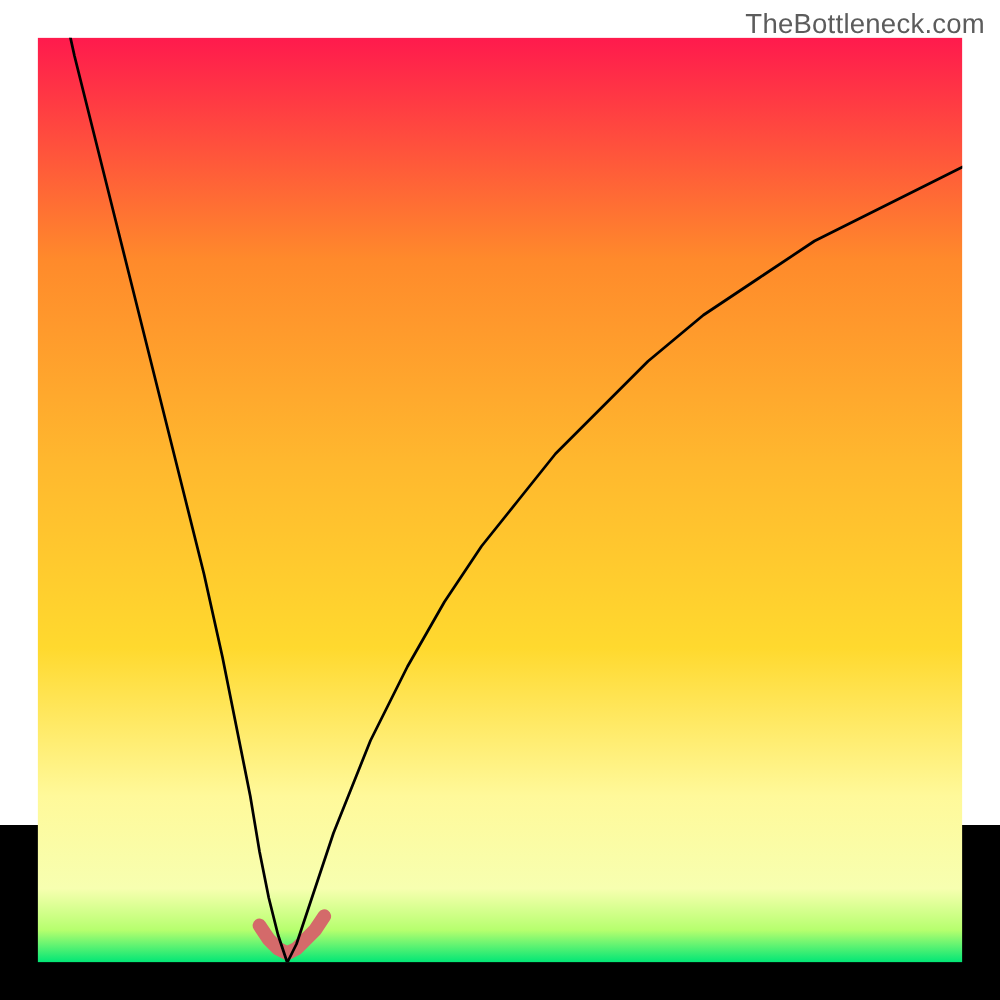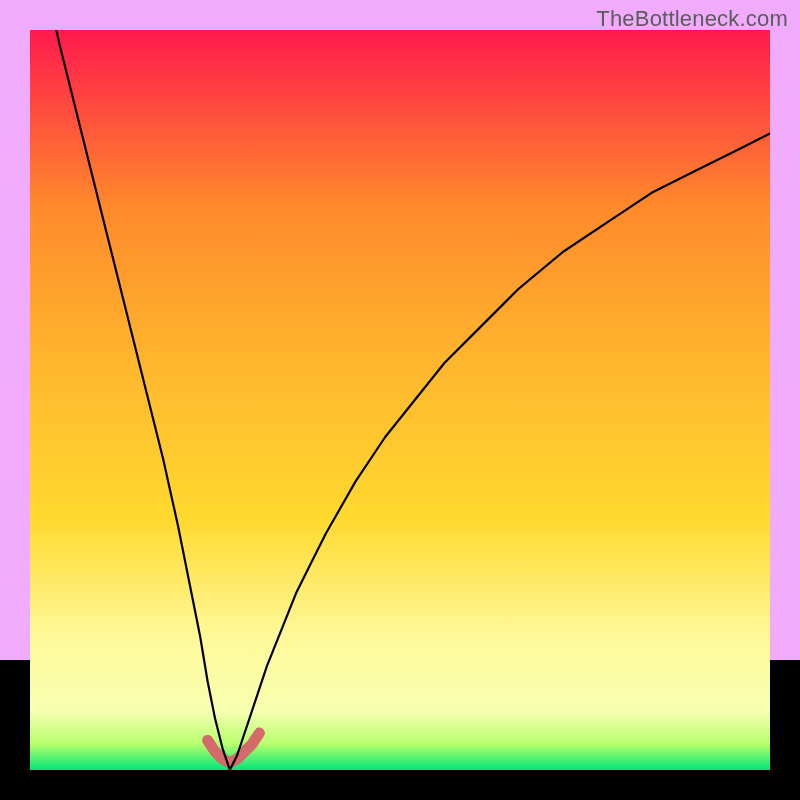--- a/index.html
+++ b/index.html
@@ -8,21 +8,21 @@
     width: 800px;
     height: 800px;
     background: #000;
     overflow: hidden;
     font-family: Arial, Helvetica, sans-serif;
   }
   .stage {
     position: relative;
     width: 800px;
     height: 660px;
-    background: #f0abfc;
+    background: #ffffff;
   }
   .watermark {
     position: absolute;
     top: 6px;
     right: 12px;
     color: #5c5c5c;
     font-size: 22px;
     font-weight: 400;
     letter-spacing: 0.2px;
     z-index: 10;

